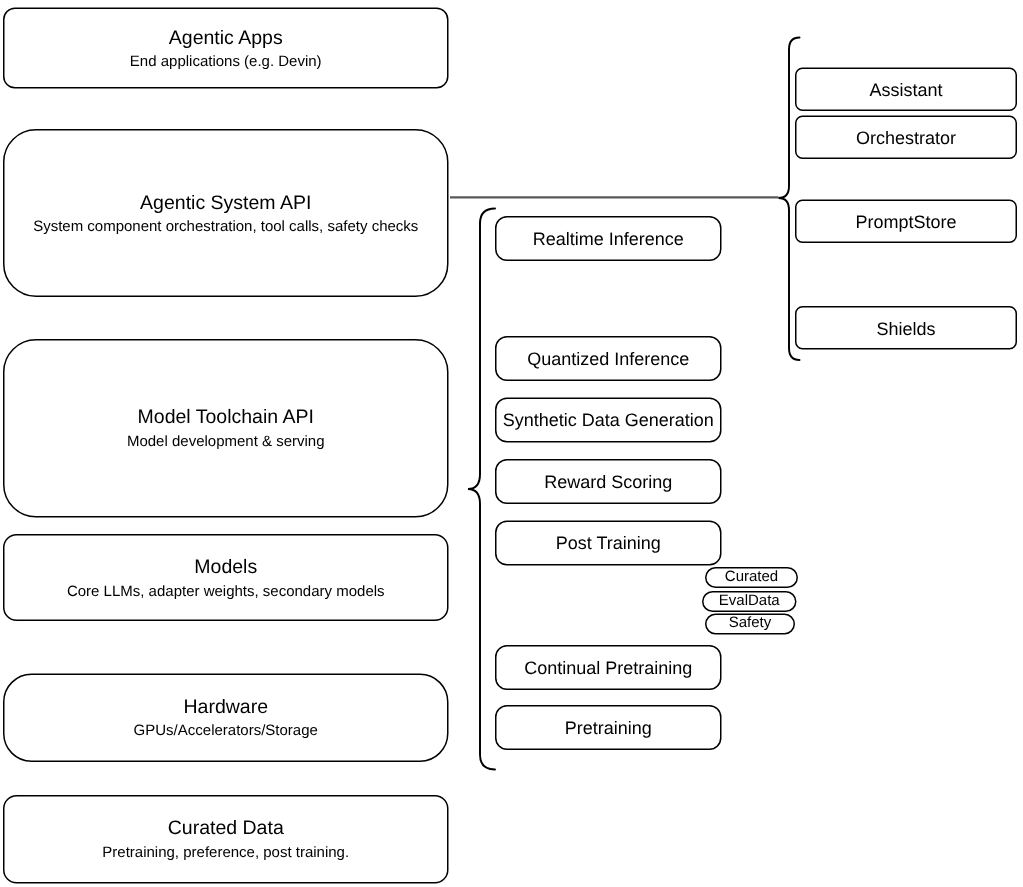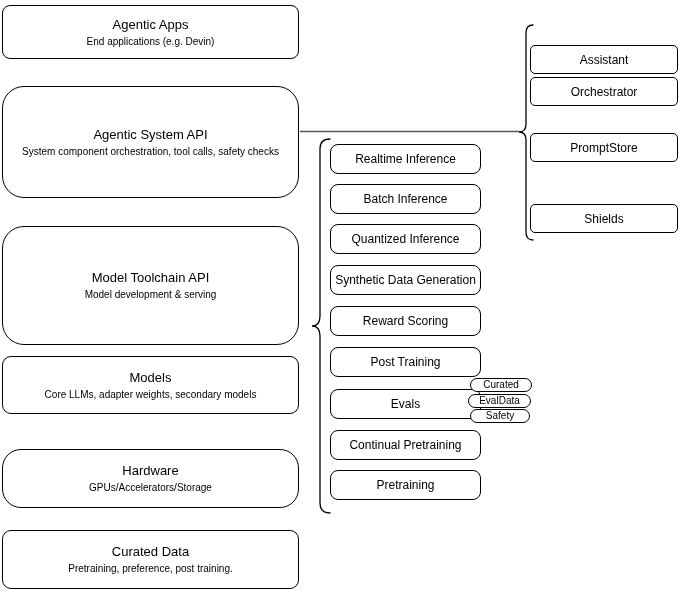--- a/index.html
+++ b/index.html
@@ -115,26 +115,24 @@
   <div class="box stack-box" id="stack-4">
     <div class="title">Hardware</div>
     <div class="subtitle">GPUs/Accelerators/Storage</div>
   </div>
   <div class="box stack-box" id="stack-5">
     <div class="title">Curated Data</div>
     <div class="subtitle">Pretraining, preference, post training.</div>
   </div>
 
   <div class="box mid-box" id="mid-0">Realtime Inference</div>
-  <div class="box mid-box" id="mid-1">Batch Inference</div>
   <div class="box mid-box" id="mid-2">Quantized Inference</div>
   <div class="box mid-box" id="mid-3">Synthetic Data Generation</div>
   <div class="box mid-box" id="mid-4">Reward Scoring</div>
   <div class="box mid-box" id="mid-5">Post Training</div>
-  <div class="box mid-box" id="mid-6">Evals</div>
   <div class="box mid-box" id="mid-7">Continual Pretraining</div>
   <div class="box mid-box" id="mid-8">Pretraining</div>
 
   <div class="pill" id="pill-0">Curated</div>
   <div class="pill" id="pill-1">EvalData</div>
   <div class="pill" id="pill-2">Safety</div>
 
   <div class="box right-box" id="right-0">Assistant</div>
   <div class="box right-box" id="right-1">Orchestrator</div>
   <div class="box right-box" id="right-2">PromptStore</div>

